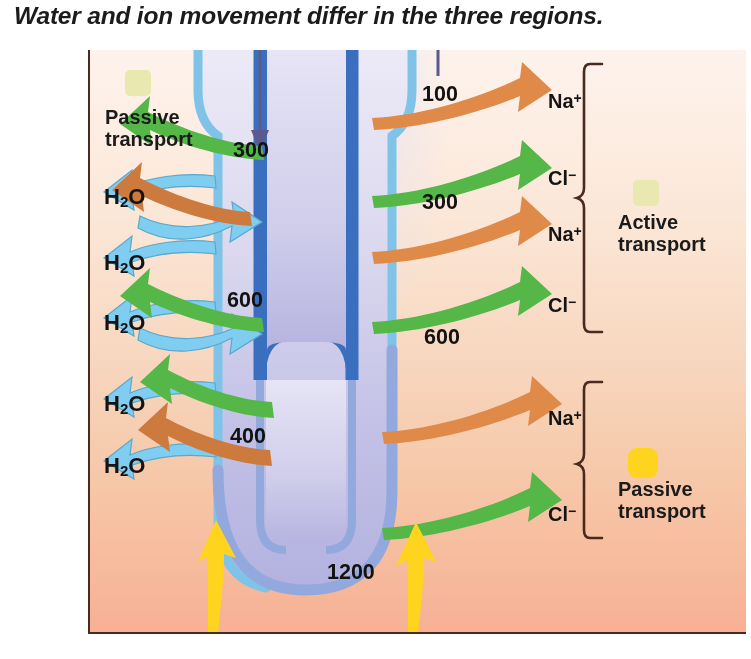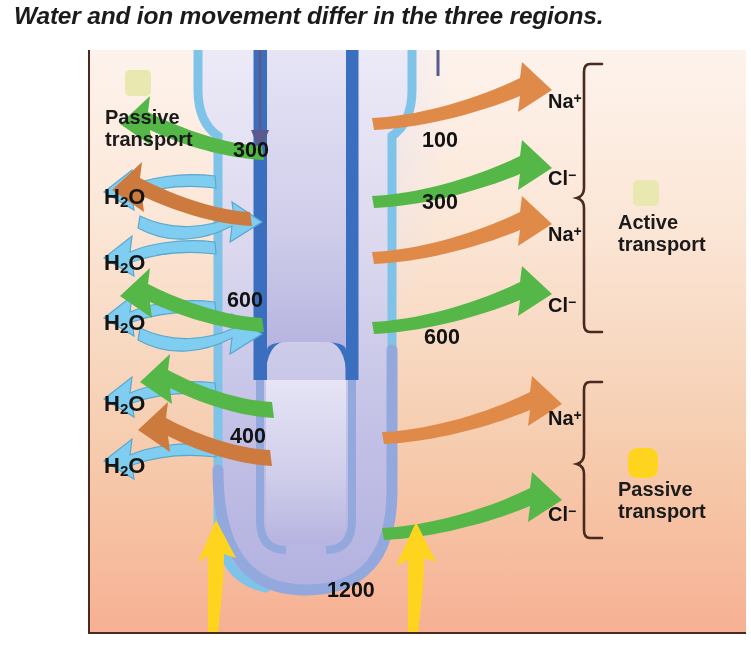--- a/index.html
+++ b/index.html
@@ -276,20 +276,20 @@
       Cl<sup>−</sup></div>
     <div class="ion" style="left:458px; top:357px;">
       Na<sup>+</sup></div>
     <div class="ion" style="left:458px; top:453px;">
       Cl<sup>−</sup></div>
 
     <div class="num" style="left:143px; top:88px;">300</div>
     <div class="num" style="left:137px; top:238px;">600</div>
     <div class="num" style="left:140px; top:374px;">400</div>
 
-    <div class="num" style="left:332px; top:32px;margin-top:46px;">100</div>
+    <div class="num" style="left:332px; top:32px;">100</div>
     <div class="num" style="left:332px; top:140px;">300</div>
     <div class="num" style="left:334px; top:275px;">600</div>
 
-    <div class="num" style="left:237px; top:528px;">1200</div>
+    <div class="num" style="left:237px; top:510px;">1200</div>
 
   </div>
 </div>
 
 </body></html>

